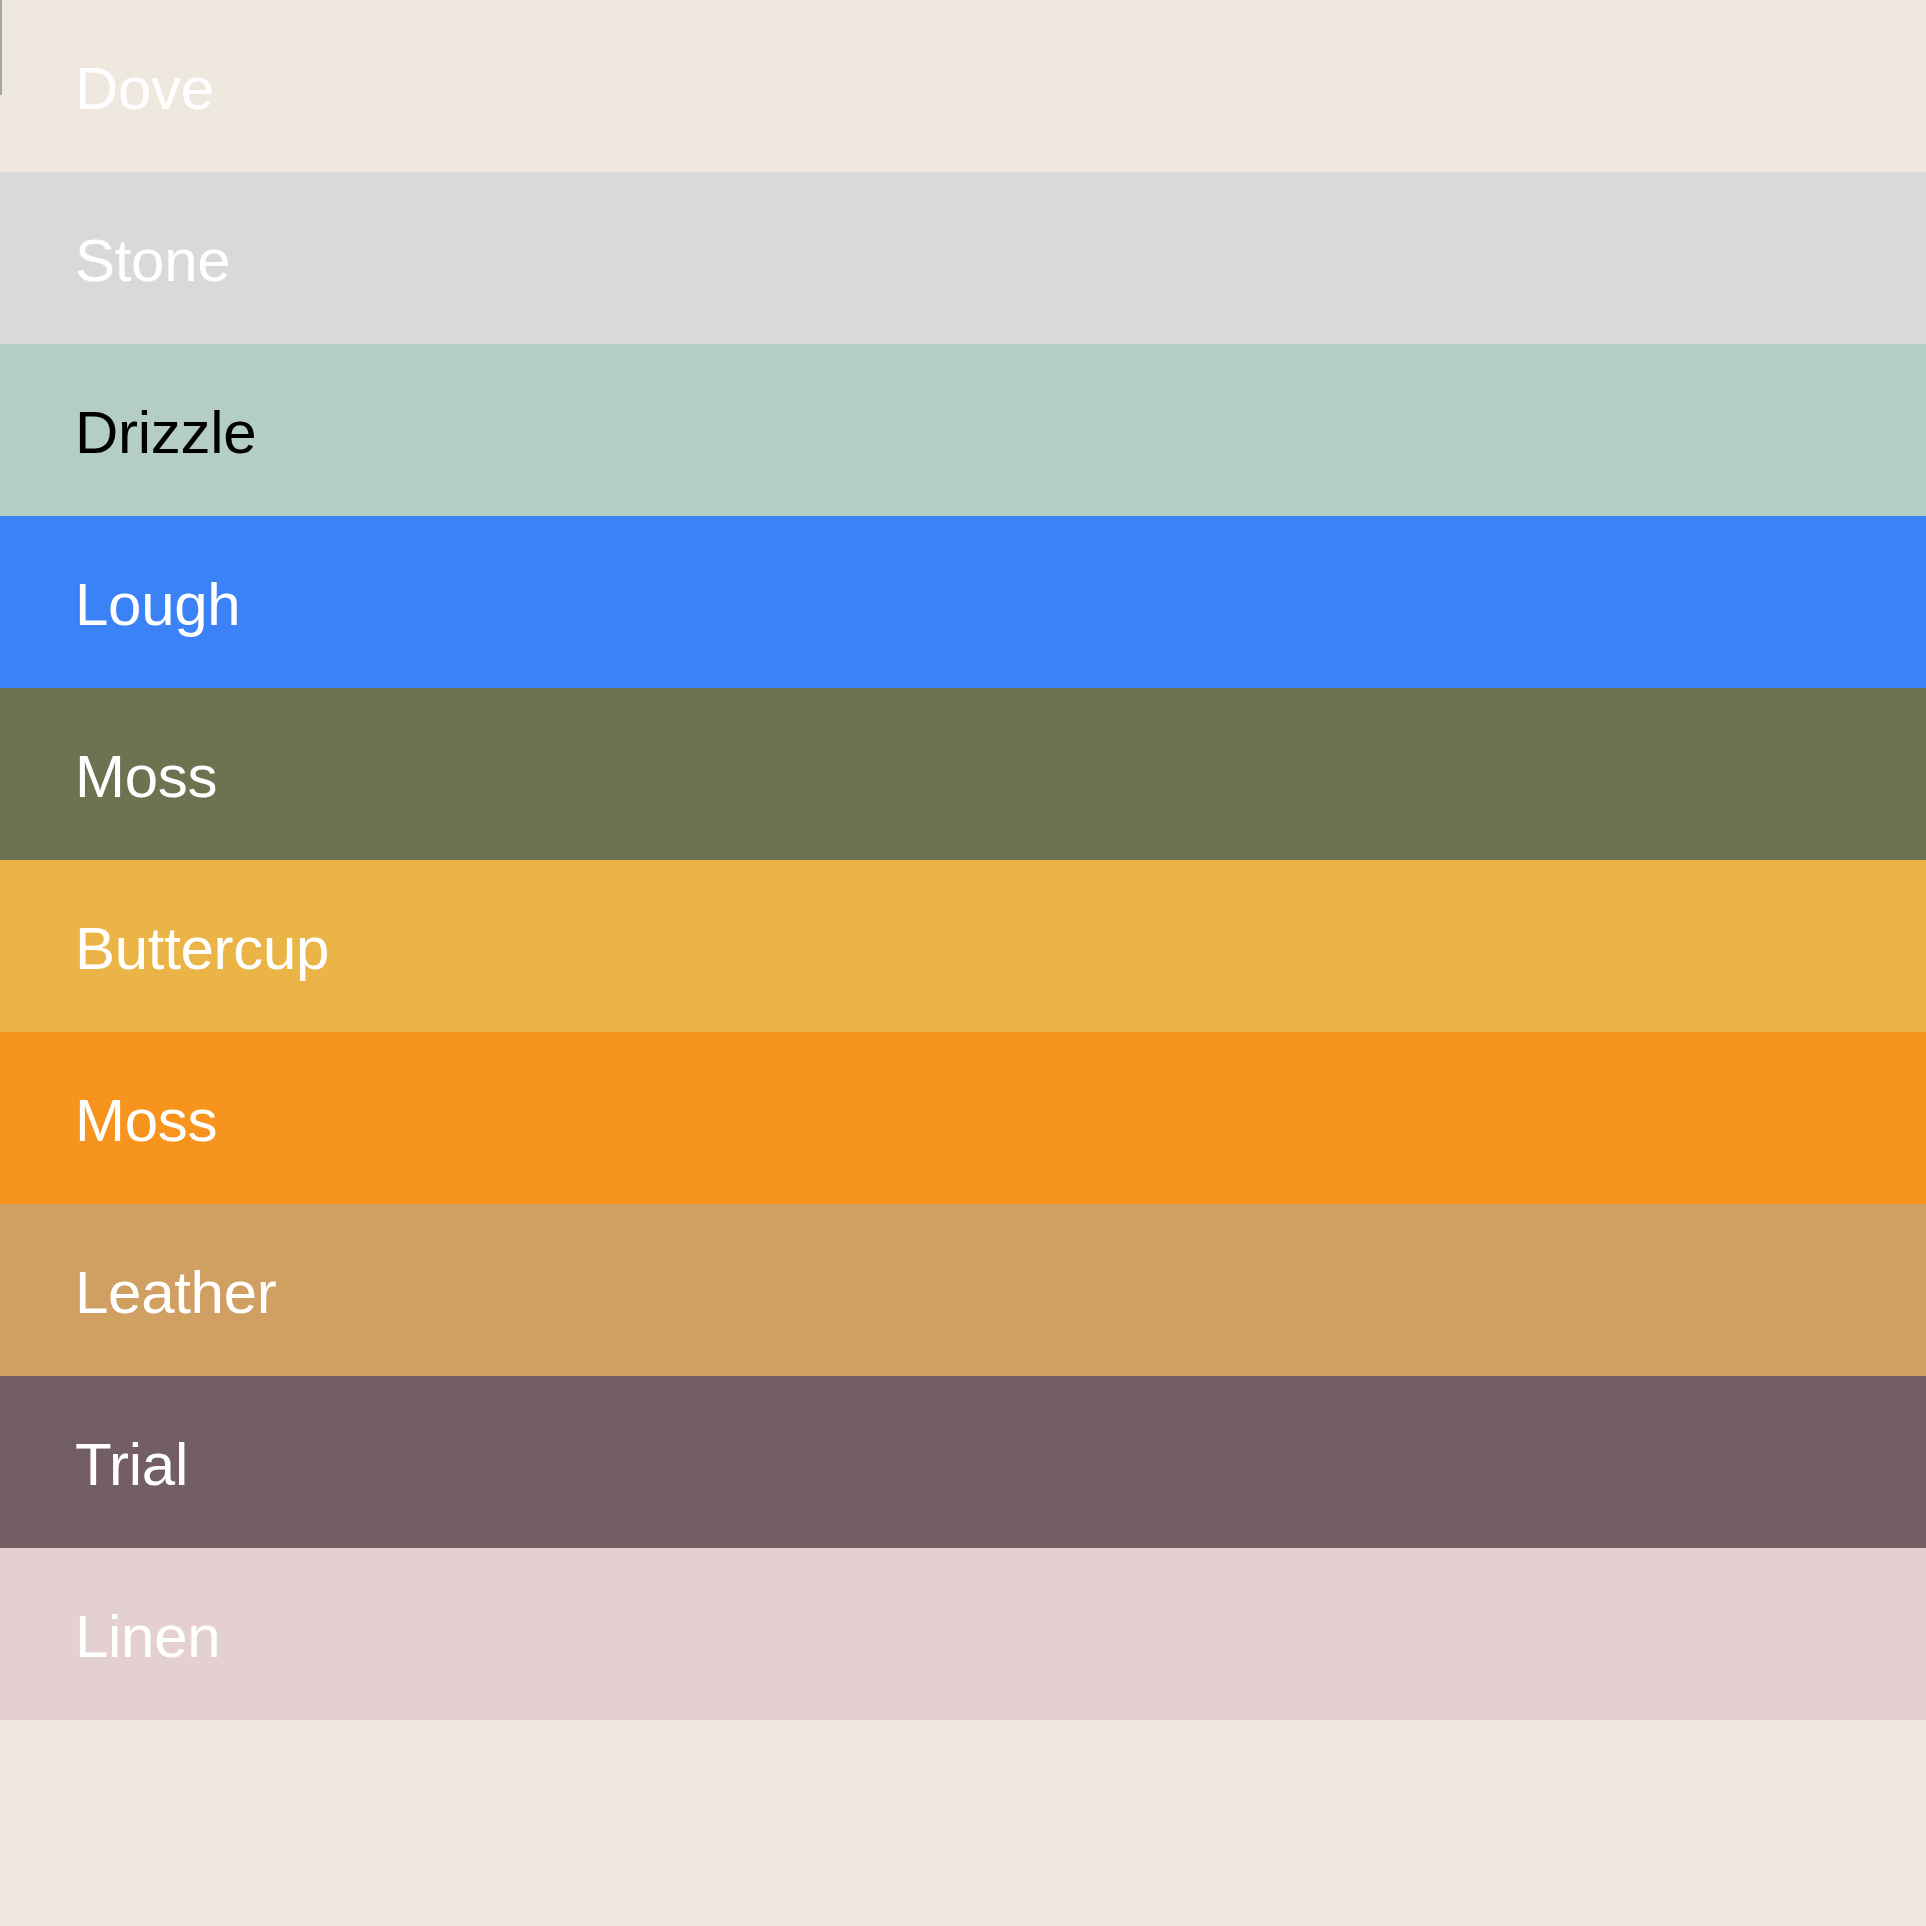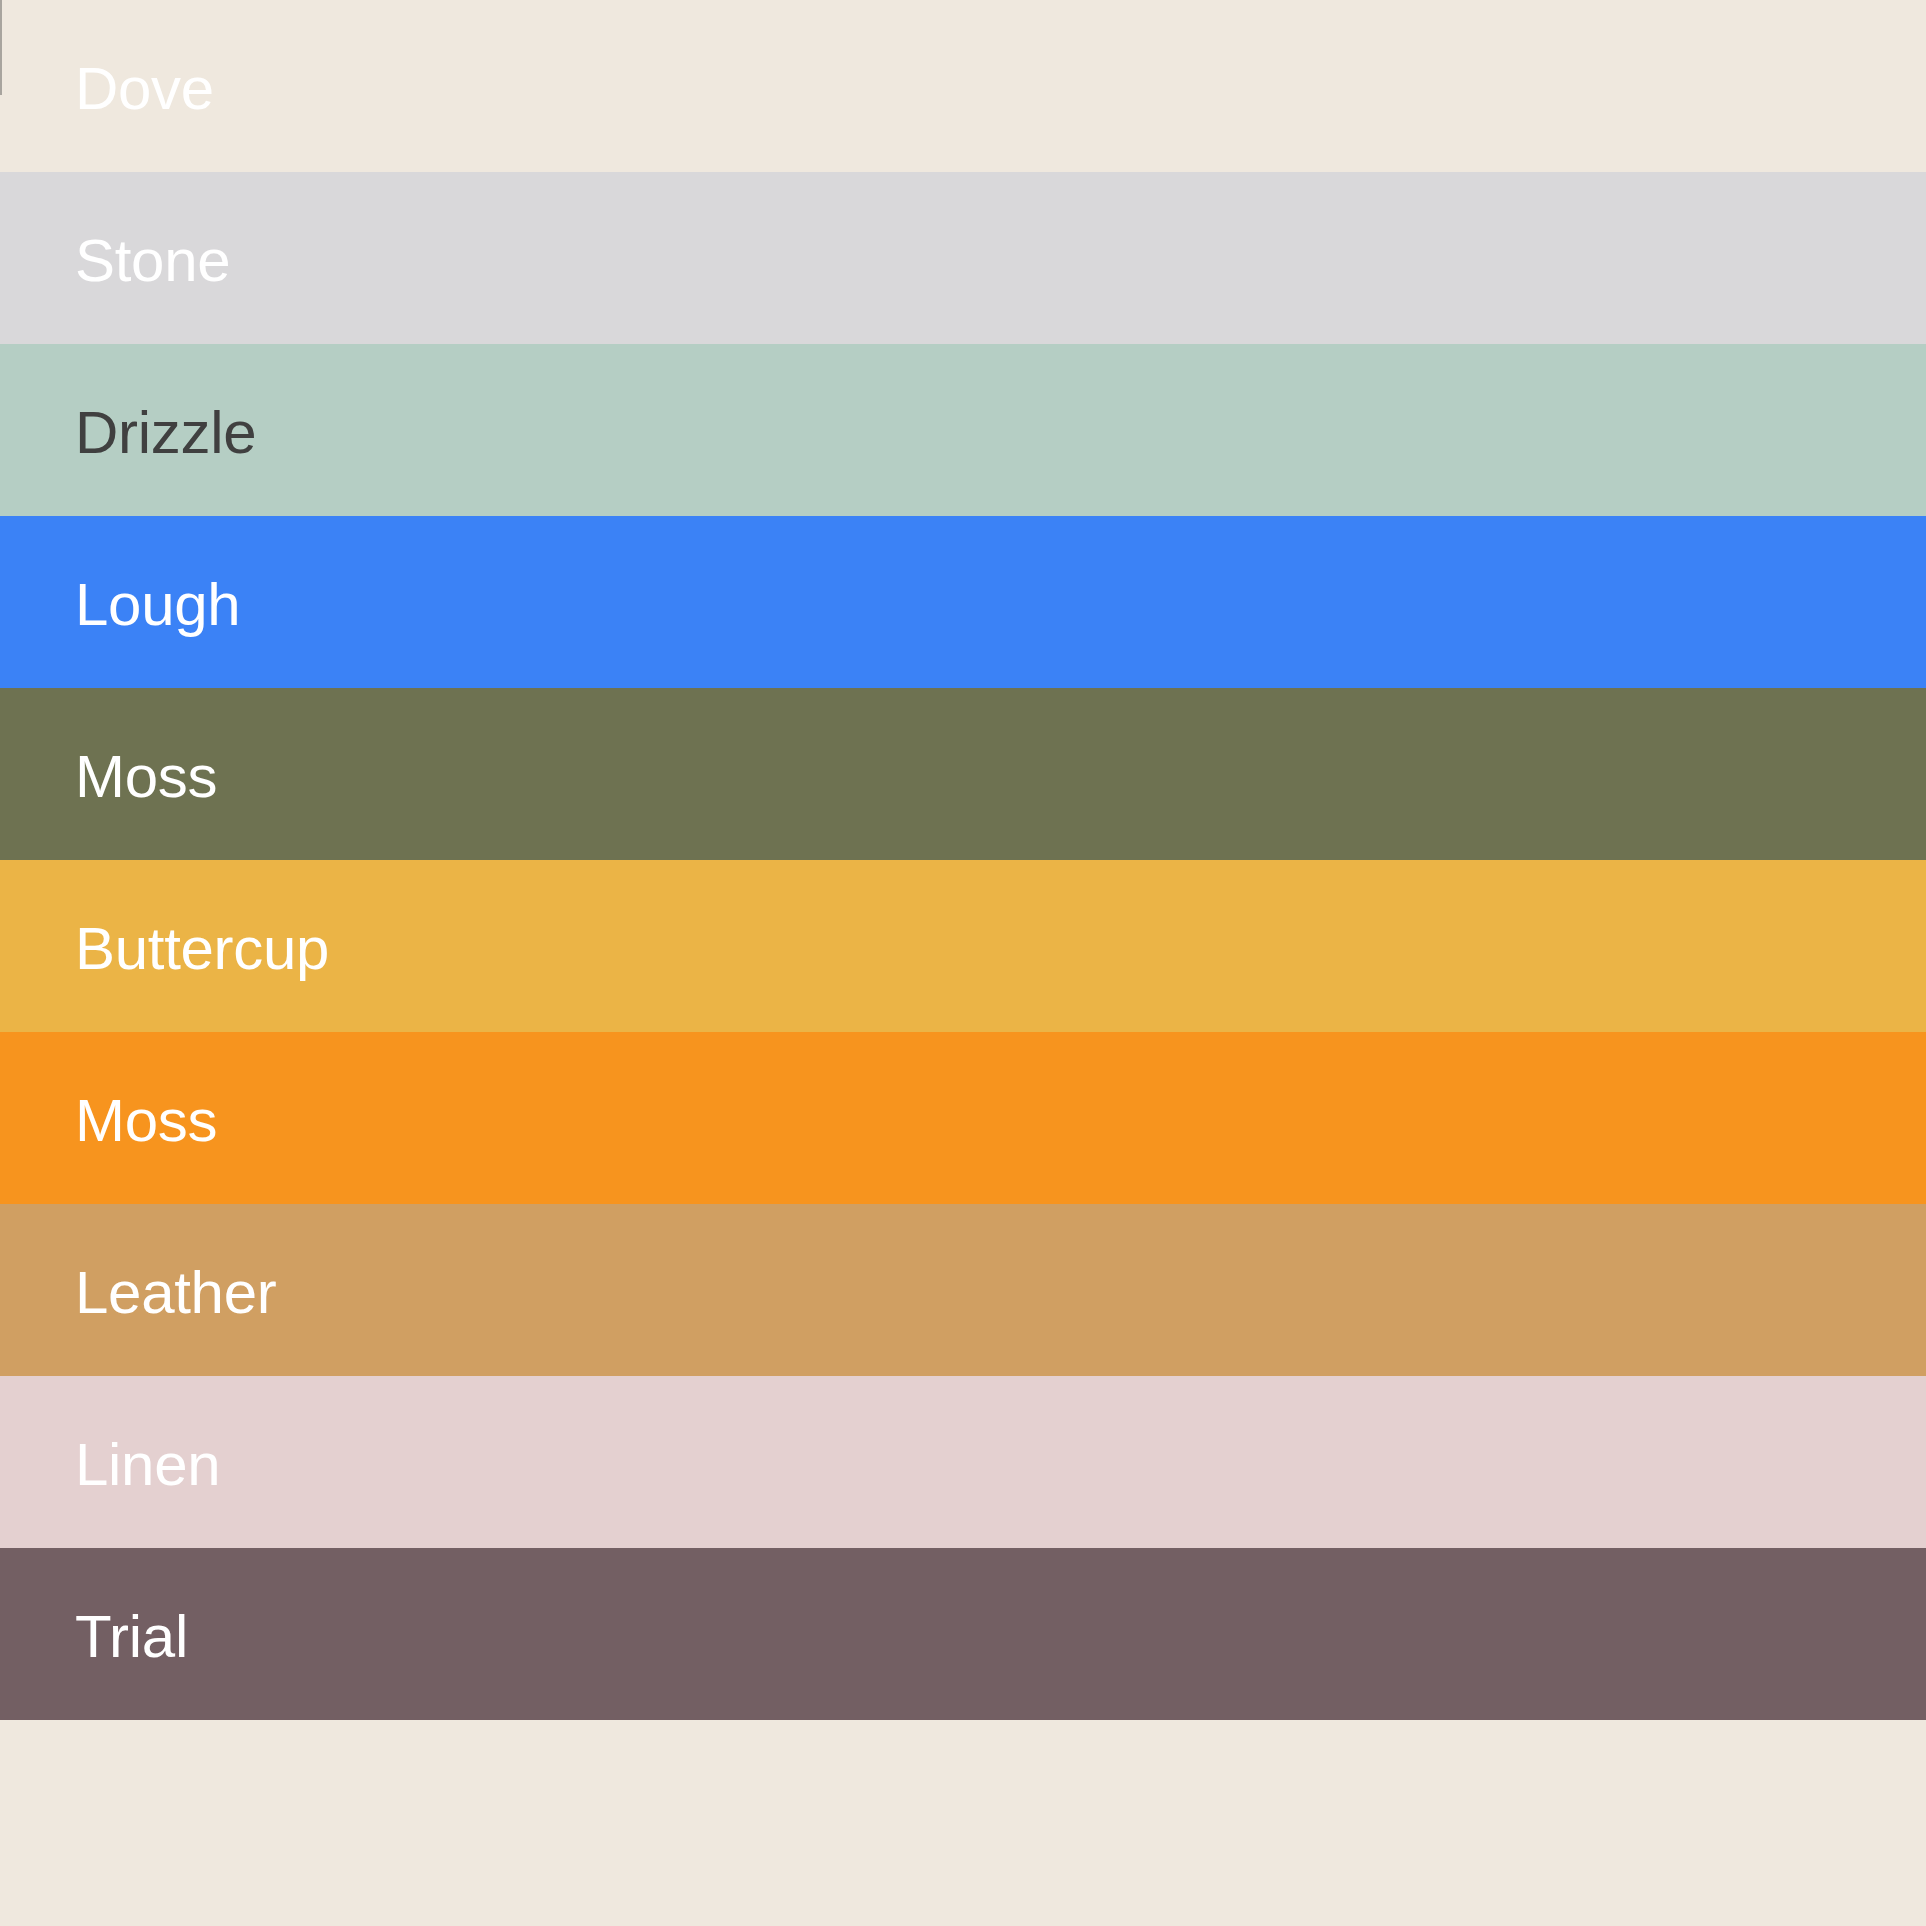--- a/index.html
+++ b/index.html
@@ -58,21 +58,21 @@
 
   <div class="swatch" style="background-color: rgb(239, 232, 222);">
     <span class="swatch-label" style="color: rgb(255, 255, 255);">Dove</span>
   </div>
 
   <div class="swatch" style="background-color: rgb(217, 216, 218);">
     <span class="swatch-label" style="color: rgb(255, 255, 255); text-align: right;">Stone</span>
   </div>
 
   <div class="swatch" style="background-color: rgb(181, 206, 196);">
-    <span class="swatch-label" style="color: #404040;">Drizzle</span>
+    <span class="swatch-label" style="color: #000000;">Drizzle</span>
   </div>
 
   <div class="swatch" style="background-color: #3b82f6;">
     <span class="swatch-label" style="color: rgb(255, 255, 255);">Lough</span>
   </div>
 
   <div class="swatch" style="background-color: rgb(110, 114, 81); text-align: right;">
     <span class="swatch-label" style="color: rgb(255, 255, 255);">Moss</span>
   </div>
 
@@ -81,24 +81,24 @@
   </div>
 
   <div class="swatch" style="background-color: rgb(247, 148, 30);">
     <span class="swatch-label" style="color: rgb(255, 255, 255);">Moss</span>
   </div>
 
   <div class="swatch" style="background-color: rgb(208, 159, 98);">
     <span class="swatch-label" style="color: rgb(255, 255, 255);">Leather</span>
   </div>
 
+  <div class="swatch" style="background-color: rgb(115, 95, 99);">
+    <span class="swatch-label" style="color: rgb(255, 255, 255);">Trial</span>
+  </div>
+
   <div class="swatch" style="background-color: rgb(228, 208, 208);">
     <span class="swatch-label" style="color: rgb(255, 255, 255);">Linen</span>
-  </div>
-
-  <div class="swatch" style="background-color: rgb(115, 95, 99);">
-    <span class="swatch-label" style="color: rgb(255, 255, 255);">Trial</span>
   </div>
 
   <div id="scroll-edge" style="background-color: rgb(168, 164, 158);"></div>
 
 </div>
 
 
 </body></html>

